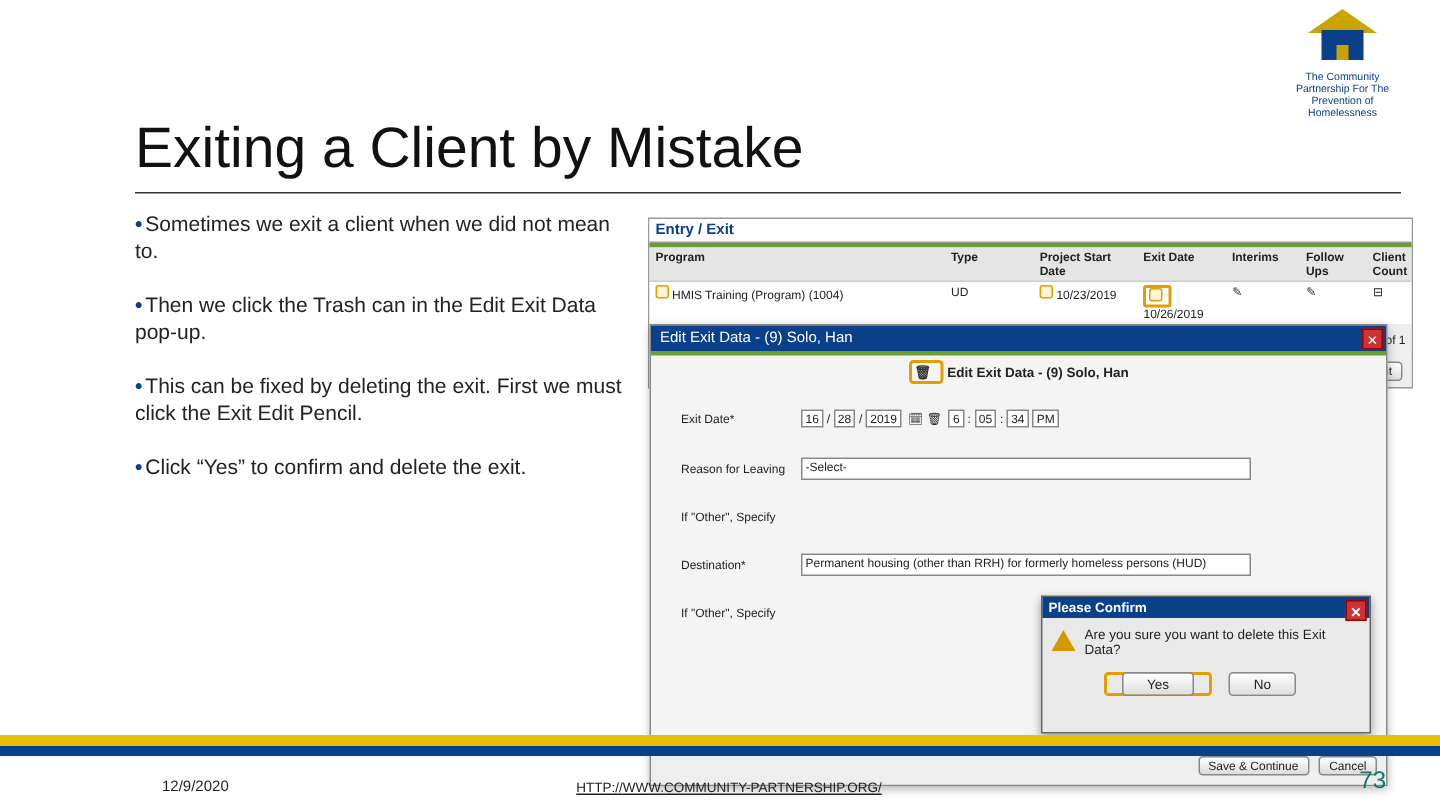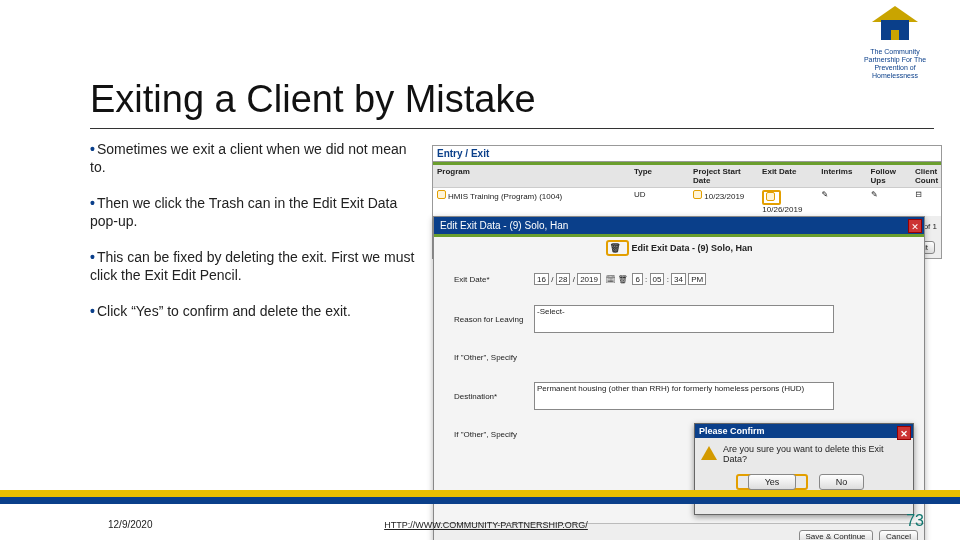--- a/index.html
+++ b/index.html
@@ -65,21 +65,21 @@
     position:absolute; left:0; top:70px; width:492px;
     background:#f4f4f4; border:1px solid #888;
     box-shadow:0 2px 6px rgba(0,0,0,0.3);
   }
   .popup-head { background:#0a3f8a; color:#fff; font-size:10px; padding:3px 6px; position:relative; }
   .xicon { position:absolute; right:2px; top:2px; width:14px; height:14px; background:#c33; color:#fff; font-size:9px; text-align:center; line-height:14px; border:1px solid #900; }
   .popup-body { padding:6px 8px; font-size:8px; }
   .trash { display:inline-block; color:#333; margin-right:4px; font-size:9px; }
   .form-row { margin:20px 0; display:flex; align-items:center;padding-left:12px; }
   .form-row label { width:80px; font-size:8px; }
-  .sel { display:inline-block; background:#fff; border:1px solid #888; padding:0 10px 0 2px; font-size:8px; min-width:300px; height:28px; line-height:12px; }
+  .sel { display:inline-block; background:#fff; border:1px solid #888; padding:0 10px 0 2px; font-size:8px; min-width:300px; height:15px; line-height:12px; }
   .date-grp span { display:inline-block; border:1px solid #888; background:#fff; padding:0 2px; font-size:8px; height:12px; line-height:12px; }
 
   .confirm {
     position:absolute; right:10px; bottom:34px; width:220px;
     background:#e9e9e9; border:1px solid #666;
     box-shadow:0 2px 6px rgba(0,0,0,0.4);
   }
   .confirm-head { background:#0a3f8a; color:#fff; font-weight:bold; font-size:9px; padding:2px 4px; position:relative; }
   .confirm-body { padding:6px; font-size:9px; display:flex; gap:6px; align-items:flex-start; }
   .warn { width:0; height:0; border-left:8px solid transparent; border-right:8px solid transparent; border-bottom:14px solid #d39a00; margin-top:2px; }

